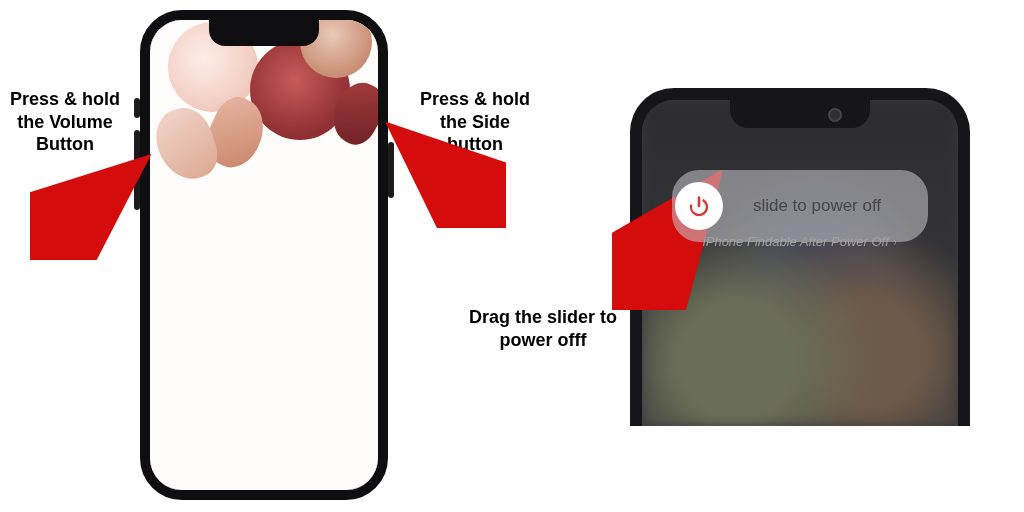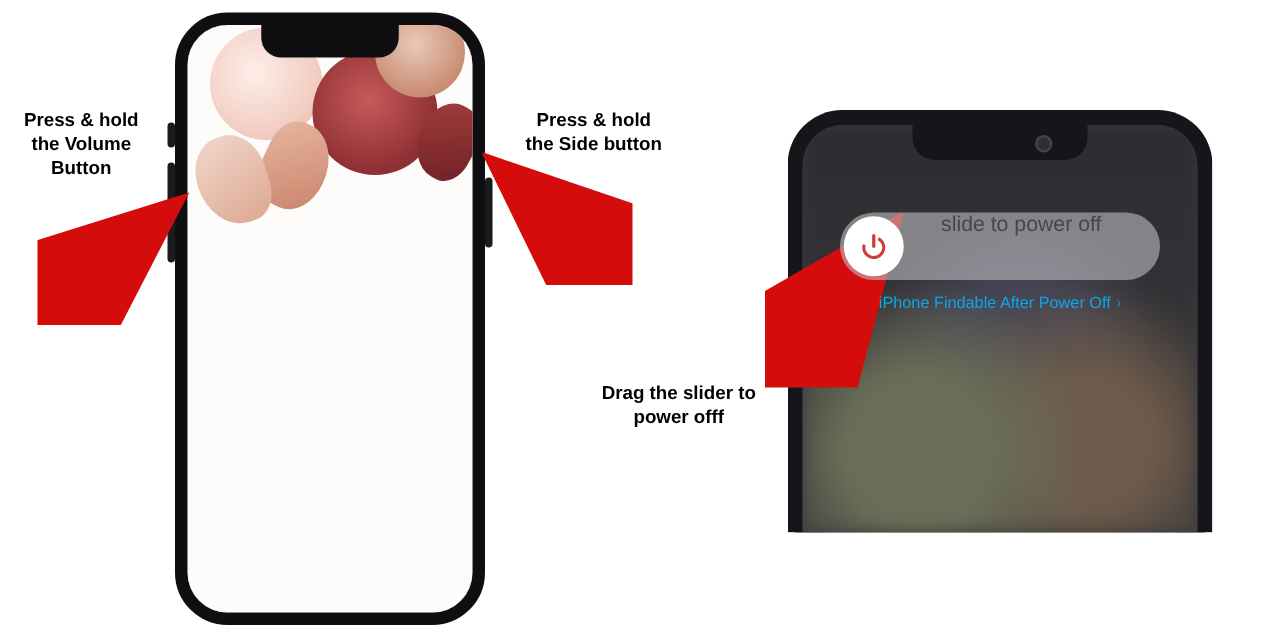--- a/index.html
+++ b/index.html
@@ -1,16 +1,16 @@
 <!DOCTYPE html>
 <html><head>
 <meta charset="utf-8">
 <style>
   html,body{margin:0;padding:0;width:1024px;height:512px;background:#fff;font-family:Arial,Helvetica,sans-serif;color:#000;position:relative;overflow:hidden;}
-  .label{position:absolute;font-weight:700;font-size:15px;line-height:1.25;text-align:center;}
+  .label{position:absolute;font-weight:700;font-size:18px;line-height:1.25;text-align:center;}
   
   .phone1{position:absolute;left:140px;top:10px;width:248px;height:490px;}
   .phone1-frame{position:absolute;inset:0;border:10px solid #0f0f11;border-radius:42px;background:#fff;overflow:hidden;box-shadow:0 0 0 2px #2a2a2d inset;}
   .phone1-screen{position:absolute;inset:0;background:#fdfcfb;}
   .flowers{position:absolute;top:-8px;left:0;right:0;height:180px;}
   .notch1{position:absolute;top:0;left:50%;transform:translateX(-50%);width:110px;height:26px;background:#0f0f11;border-radius:0 0 16px 16px;}
   .side-btn{position:absolute;background:#1b1b1e;border-radius:3px;}
   .vol-up{left:-6px;top:120px;width:6px;height:36px;}
   .vol-dn{left:-6px;top:164px;width:6px;height:36px;}
   .mute{left:-6px;top:88px;width:6px;height:20px;}
@@ -20,24 +20,24 @@
   
   .phone2{position:absolute;left:630px;top:88px;width:316px;height:326px;border:12px solid #16161a;border-top-left-radius:44px;border-top-right-radius:44px;border-bottom:none;background:#3a3a3d;overflow:hidden;}
   .phone2-blur{position:absolute;inset:0;background:
      radial-gradient(circle at 30% 80%,#6a6d57 0 18%,transparent 40%),
      radial-gradient(circle at 72% 78%,#6d5a4a 0 16%,transparent 38%),
      radial-gradient(circle at 55% 55%,#445 0 20%,transparent 45%),
      linear-gradient(#2d2d31,#3a3a3d);
      filter:blur(6px);}
   .notch2{position:absolute;top:0;left:50%;transform:translateX(-50%);width:140px;height:28px;background:#16161a;border-radius:0 0 18px 18px;z-index:5;}
   .cam{position:absolute;top:8px;right:28px;width:10px;height:10px;border-radius:50%;background:#2e2e34;border:2px solid #444;}
-  .slider{position:absolute;top:70px;left:30px;right:30px;height:54px;border-radius:27px;background:rgba(200,200,205,0.55);display:flex;z-index:3;}
+  .slider{position:absolute;top:70px;left:30px;right:30px;height:72px;border-radius:27px;background:rgba(200,200,205,0.55);display:flex;align-items:center;z-index:3;}
   .slider-knob{width:48px;height:48px;margin:3px;border-radius:50%;background:#fff;display:flex;align-items:center;justify-content:center;}
   .slider-text{flex:1;text-align:center;color:#474749;font-size:17px;padding-right:20px;}
-  .findable{position:absolute;top:134px;left:0;right:0;text-align:center;color:#0ea5e9;font-size:13px;z-index:3;}
+  .findable{position:absolute;top:134px;left:0;right:0;text-align:center;color:#a3a3a3;font-size:13px;z-index:3;font-style:italic;}
   .chev{display:inline-block;margin-left:4px;transform:scaleX(.6);}
   
   .arrow{position:absolute;}
   .arrow svg{display:block;}
 </style>
 </head>
 <body>
 
 <div class="label" style="left:0px;top:88px;width:130px;white-space:pre-line;">Press &amp; hold
 the Volume

